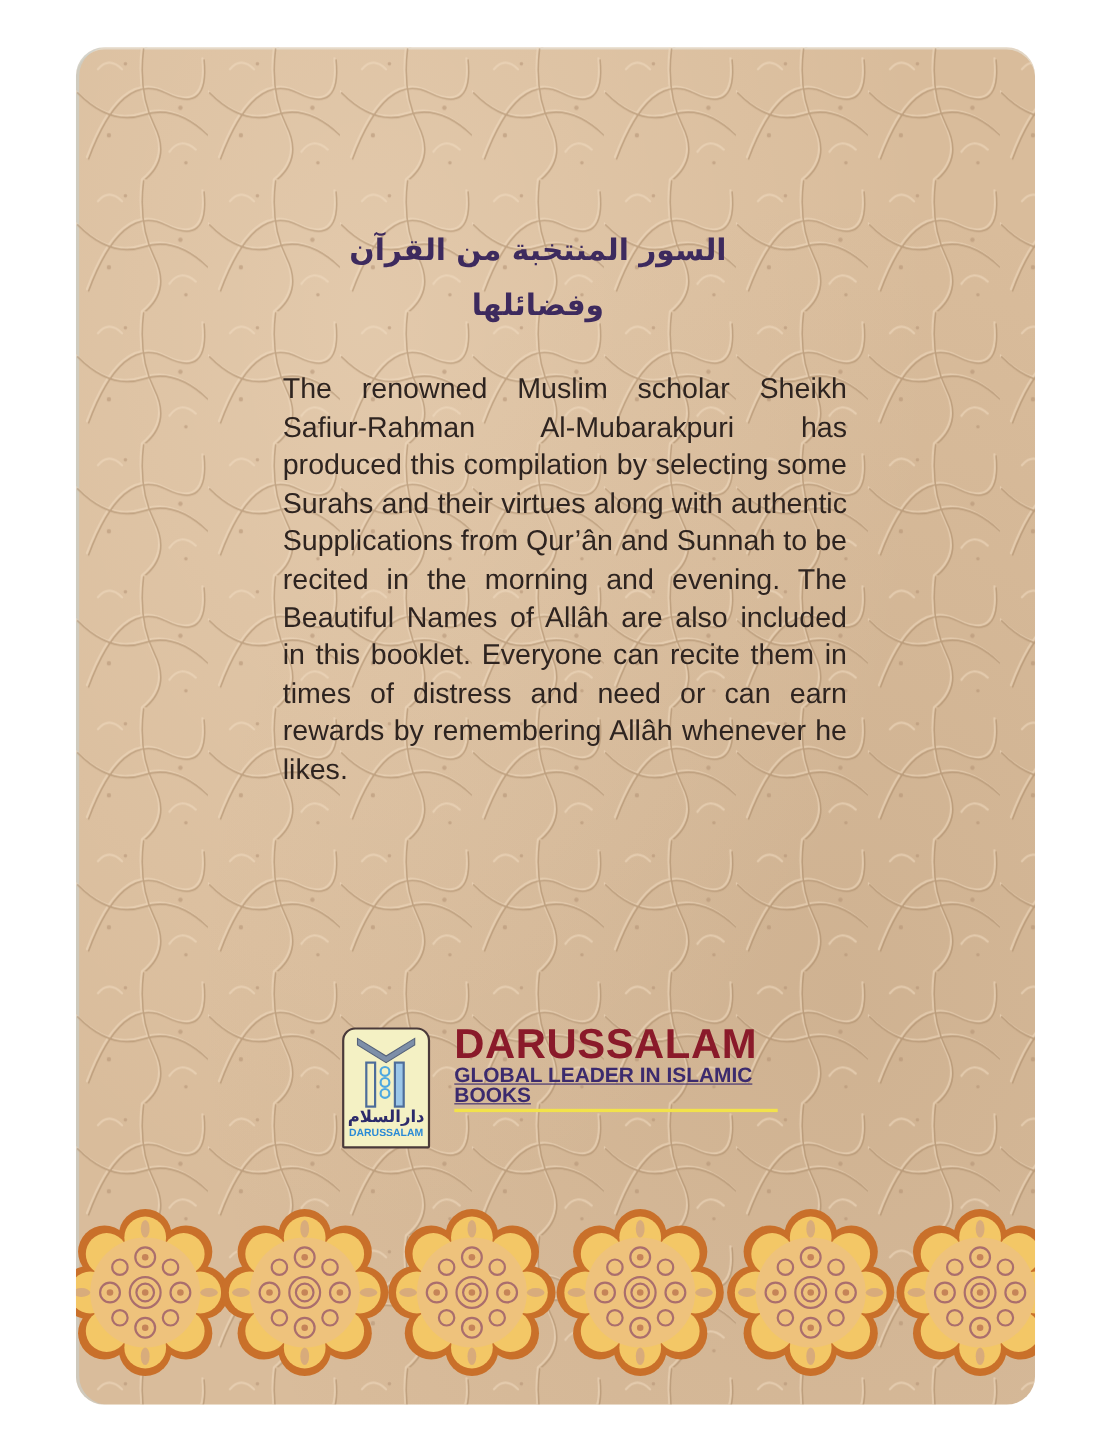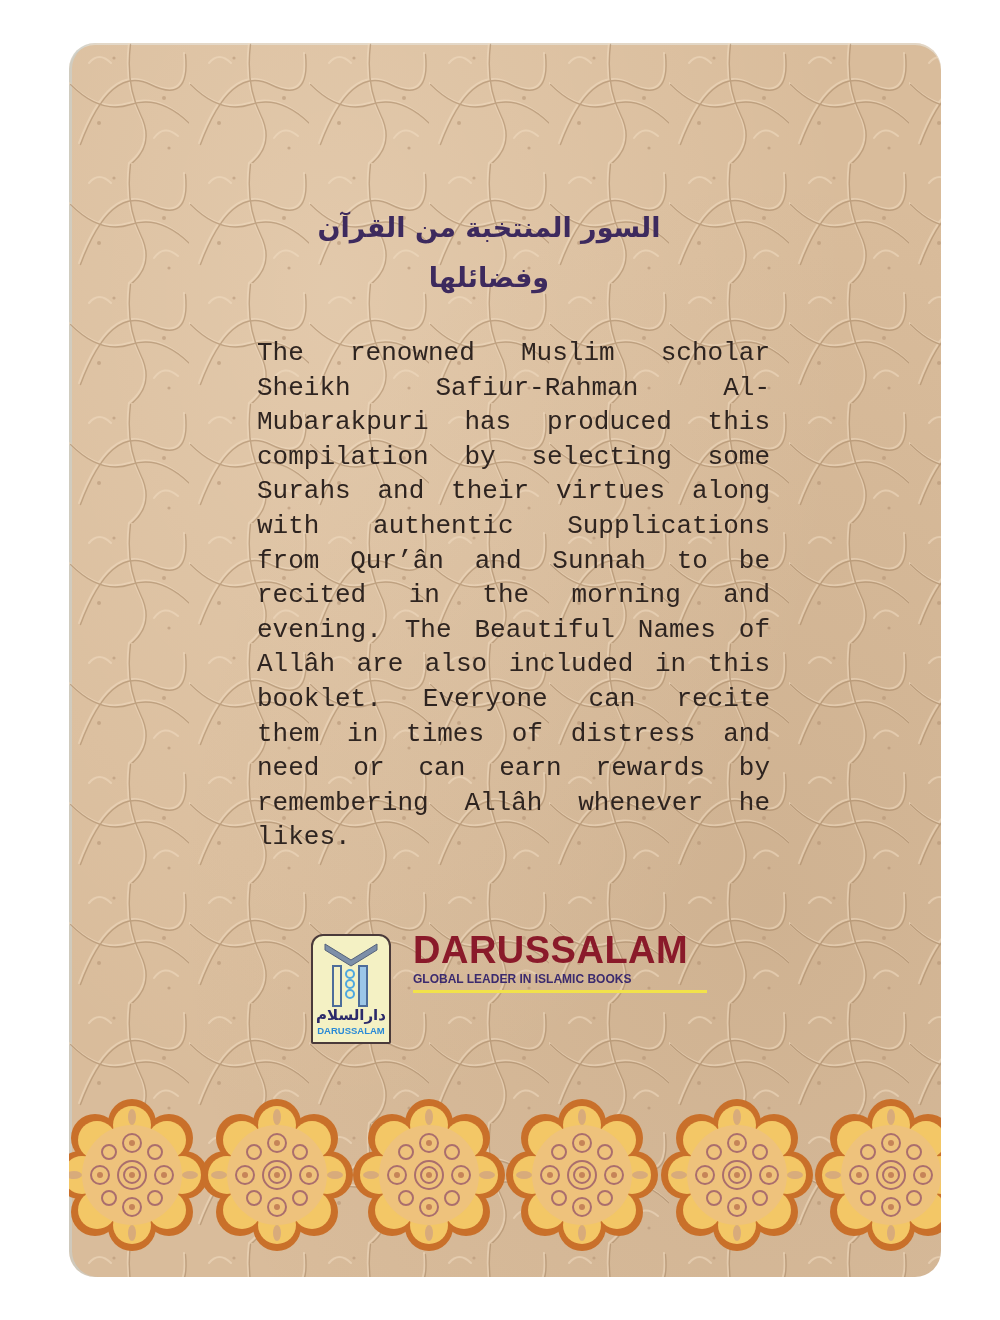--- a/index.html
+++ b/index.html
@@ -19,39 +19,39 @@
   }
   .emboss { position: absolute; inset: 0; opacity: 0.55; }
   .arabic-title {
     position: absolute; left: 190px; top: 160px; width: 460px;
     direction: rtl; text-align: center;
     font-family: "DejaVu Sans", sans-serif; font-weight: bold;
     color: #3d2a5e; font-size: 27px; line-height: 50px;
   }
   .blurb {
     position: absolute; left: 188px; top: 293px; width: 513px;
-    font-family: Liberation Mono, monospace; font-size: 26px; line-height: 34.6px;
+    font-family: Liberation Sans, sans-serif; font-size: 26px; line-height: 34.6px;
     color: #2e2420; text-align: justify; text-align-last: left;
   }
   .logo-box {
     position: absolute; left: 242px; top: 891px; width: 80px; height: 110px;
     background: #f4f1c4; border: 2px solid #4a3a3a; border-radius: 12px 12px 2px 2px;
     box-sizing: border-box;
   }
   .logo-box svg { position: absolute; left: 0; top: 0; }
   .logo-caption {
     position: absolute; left: 0; right: 0; bottom: 6px; text-align: center;
     font-family: "Liberation Sans", sans-serif; font-weight: bold; font-size: 9.5px; color: #2a8ad6;
   }
   .brand {
     position: absolute; left: 344px; top: 887px; width: 300px;
     font-family: "Liberation Sans", sans-serif;
   }
   .brand-name { font-size: 38px; font-weight: bold; color: #8a1a2a; letter-spacing: 0.5px; line-height: 40px; }
-  .brand-tagline { font-size: 12px; font-weight: bold; color: #3b2a6e; line-height: 18px; margin-top: 0px; }
+  .brand-tagline { font-size: 19px; font-weight: bold; color: #3b2a6e; line-height: 18px; margin-top: 0px; text-decoration: underline; }
   .brand-rule { height: 3px; background: #f2e24a; width: 294px; margin-top: 2px; }
   .brand-cities { font-size: 16.5px; color: #2c2525; line-height: 23px; margin-top: 4px; }
   .brand-cities .dot { color: #c93b3b; font-size: 13px; margin: 0 4px; position: relative; top: -1px; }
   .rosettes { position: absolute; left: 0; top: 1050px; width: 872px; height: 184px; }
 </style>
 </head>
 <body>
 
 <div class="cover">
 

